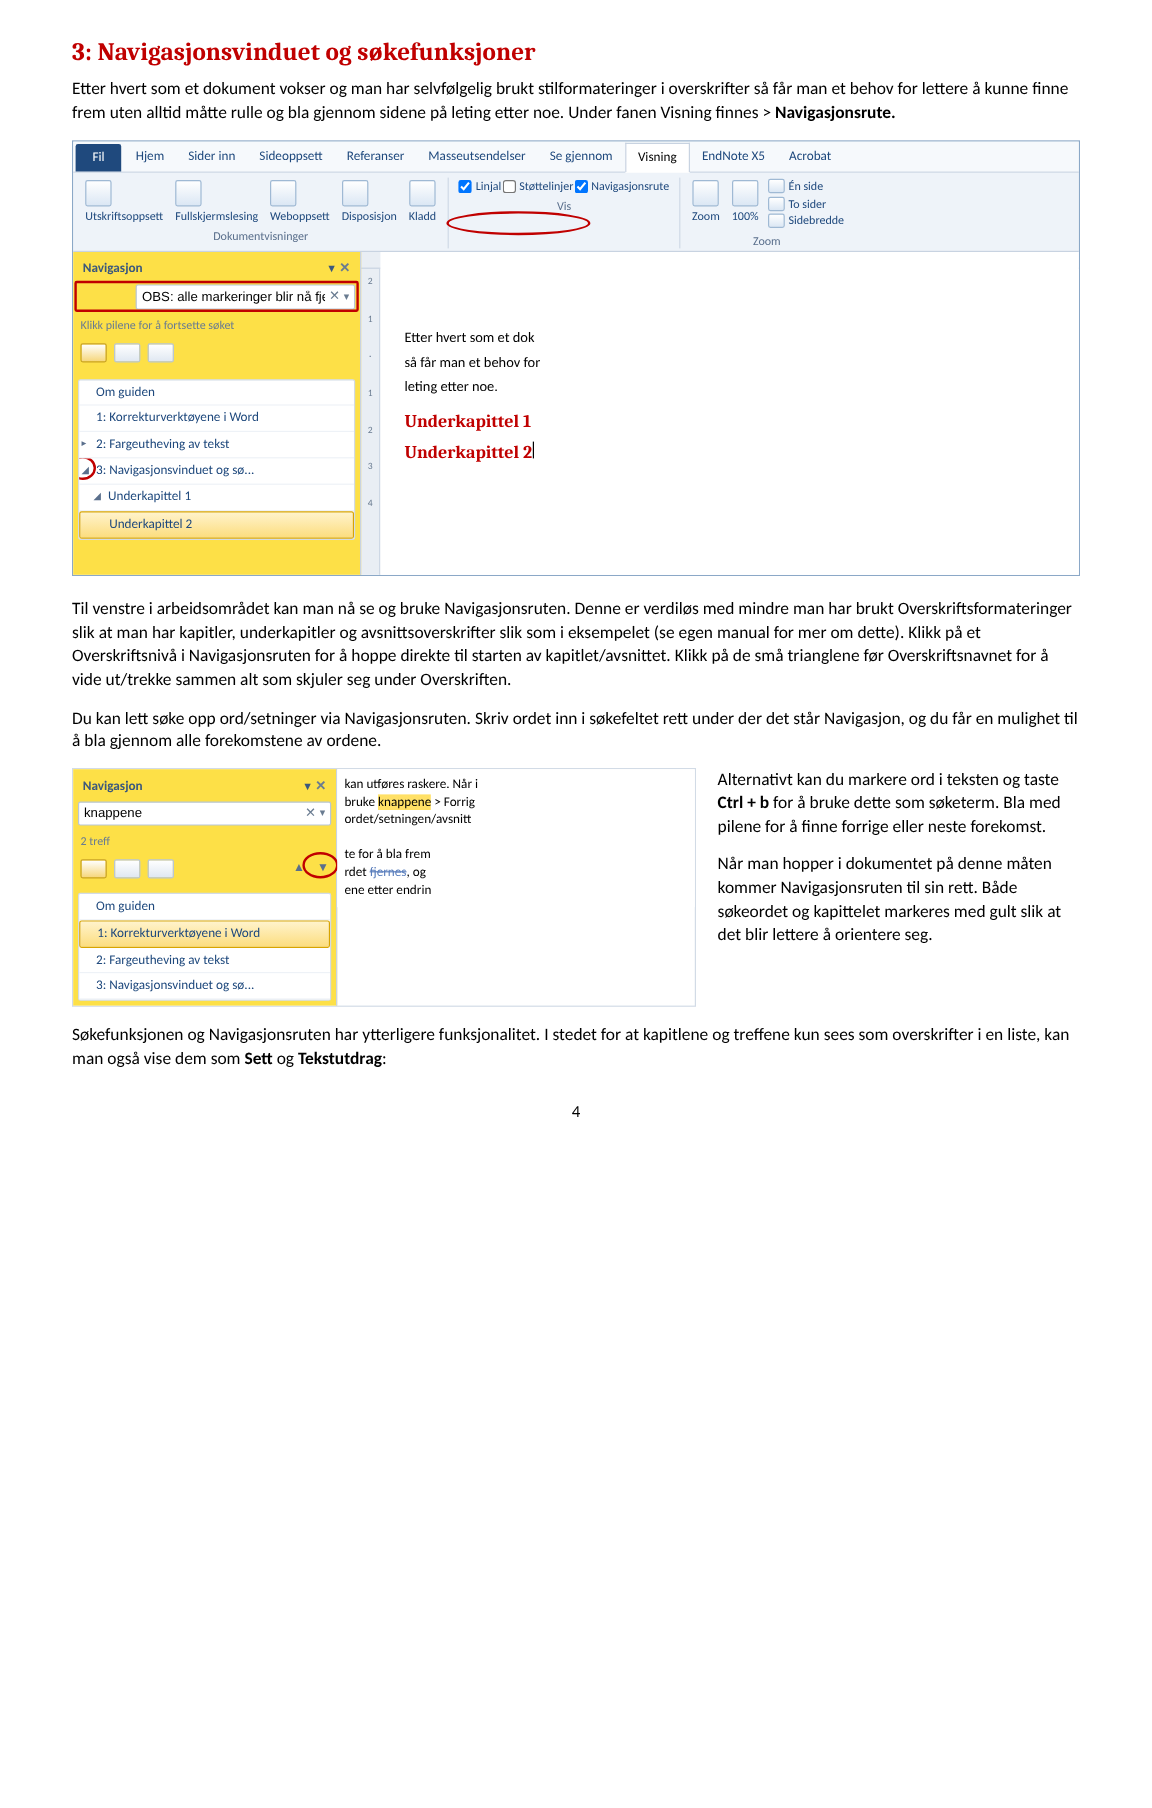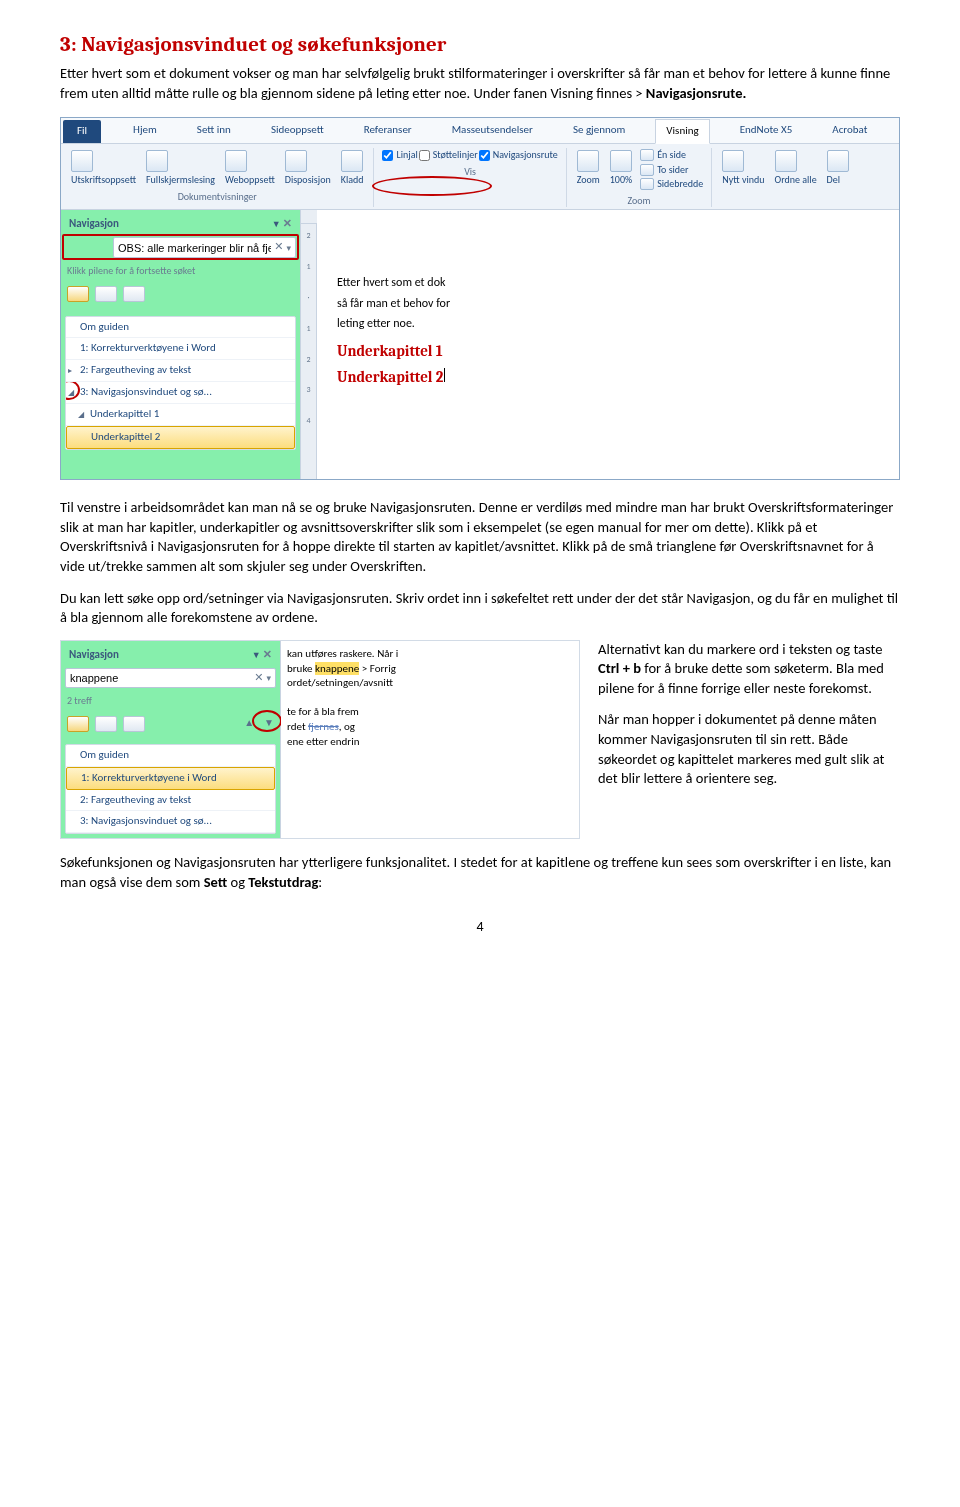--- a/index.html
+++ b/index.html
@@ -26,21 +26,20 @@
     border: 1px solid #8ba8c7;
     background: #e8edf3;
     font-size: 11px;
     width: 100%;
   }
   .tabs {
     display: flex;
     align-items: center;
     background: #f6f9fc;
     border-bottom: 1px solid #c8d3e1;
-    gap: 20px;
   }
   .tab-file {
     background: #1f497d;
     color: #fff;
     padding: 4px 14px;
     border-radius: 2px 2px 0 0;
     margin: 2px 2px 0 2px;
   }
   .tab {
     padding: 4px 10px;
@@ -119,21 +118,21 @@
     border-bottom: 1px solid #c8d3e1;
     font-size: 8px;
     color: #6a7c91;
     display: flex;
     align-items: center;
     padding-left: 30px;
     letter-spacing: 6px;
   }
   .nav-pane {
     width: 240px;
-    background: #86efac;
+    background: #fde047;
     border-right: 1px solid #c8d3e1;
     padding: 4px;
     font-size: 11px;
     position: relative;
   }
   .nav-title {
     color: #3b587d;
     font-weight: bold;
     padding: 3px 4px;
     display: flex;
@@ -226,21 +225,21 @@
 <p>
   <span>Etter hvert som et dokument vokser og man har selvfølgelig brukt stilformateringer i overskrifter så får man et behov for lettere å kunne finne frem uten alltid måtte rulle og bla gjennom sidene på leting etter noe. Under fanen Visning finnes &gt; </span><span class="bold">Navigasjonsrute.</span>
 </p>
 
 <div class="figure">
   <div class="word-ribbon" style="position:relative;">
 
     <div class="tabs">
       <div class="tab-file">Fil</div>
       <div class="tab">Hjem</div>
-      <div class="tab">Sett inn</div>
+      <div class="tab">Sider inn</div>
       <div class="tab">Sideoppsett</div>
       <div class="tab">Referanser</div>
       <div class="tab">Masseutsendelser</div>
       <div class="tab">Se gjennom</div>
       <div class="tab active">Visning</div>
       <div class="tab">EndNote X5</div>
       <div class="tab">Acrobat</div>
     </div>
 
     <div class="ribbon-body" style="position:relative;">
@@ -307,37 +306,20 @@
                 <span>To sider</span>
               </div>
             <div class="check-row">
                 <div class="mini-icon" style="width:14px;height:12px;margin:0;"></div>
                 <span>Sidebredde</span>
               </div>
           </div>
         </div>
         <div class="group-label">Zoom</div>
       </div>
-      <div class="group">
-        <div class="group-items">
-          <div class="btn">
-              <div class="icon"></div>
-              <span>Nytt vindu</span>
-            </div>
-          <div class="btn">
-              <div class="icon"></div>
-              <span>Ordne alle</span>
-            </div>
-          <div class="btn">
-              <div class="icon"></div>
-              <span>Del</span>
-            </div>
-        </div>
-        <div class="group-label">&nbsp;</div>
-      </div>
     </div>
 
     <div class="workspace">
       <div class="ruler-h">2 · 1 · · 1 · 1 · 2 · 3</div>
 
       <div class="nav-pane">
         <div class="nav-title">
           <span>Navigasjon</span>
           <span style="font-size:9px;">▼ <span class="nav-close">✕</span></span>
         </div>

